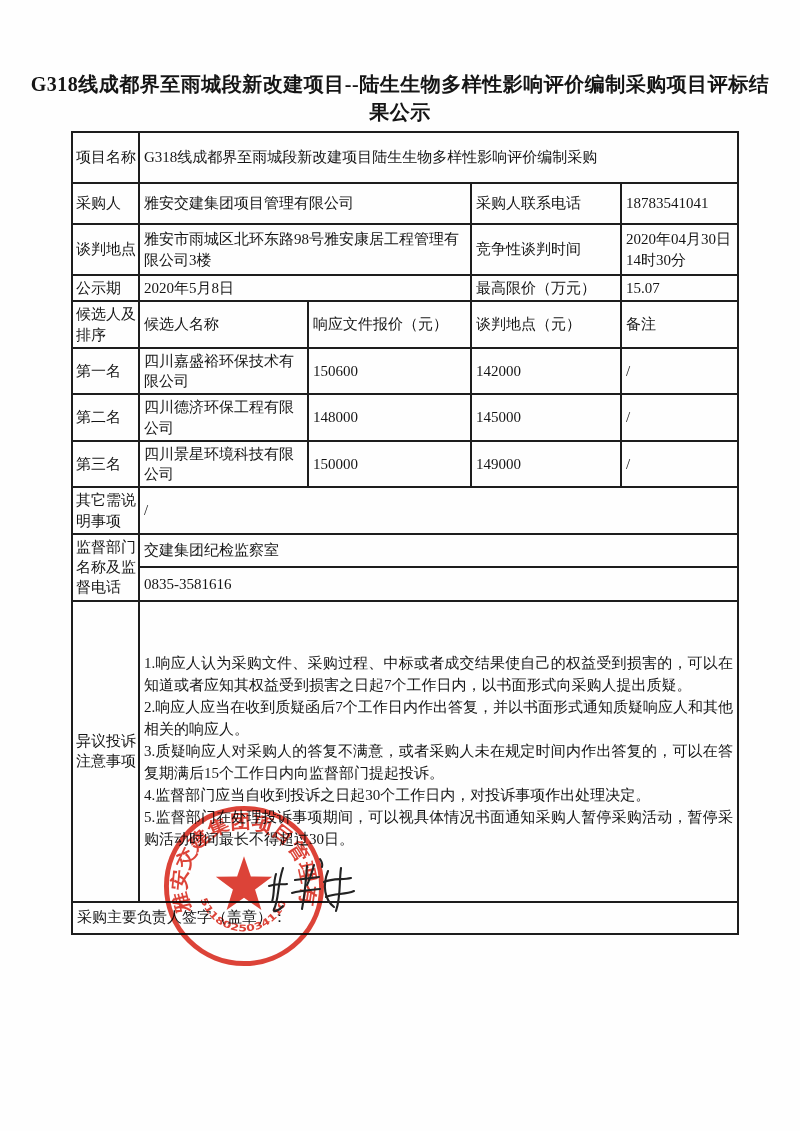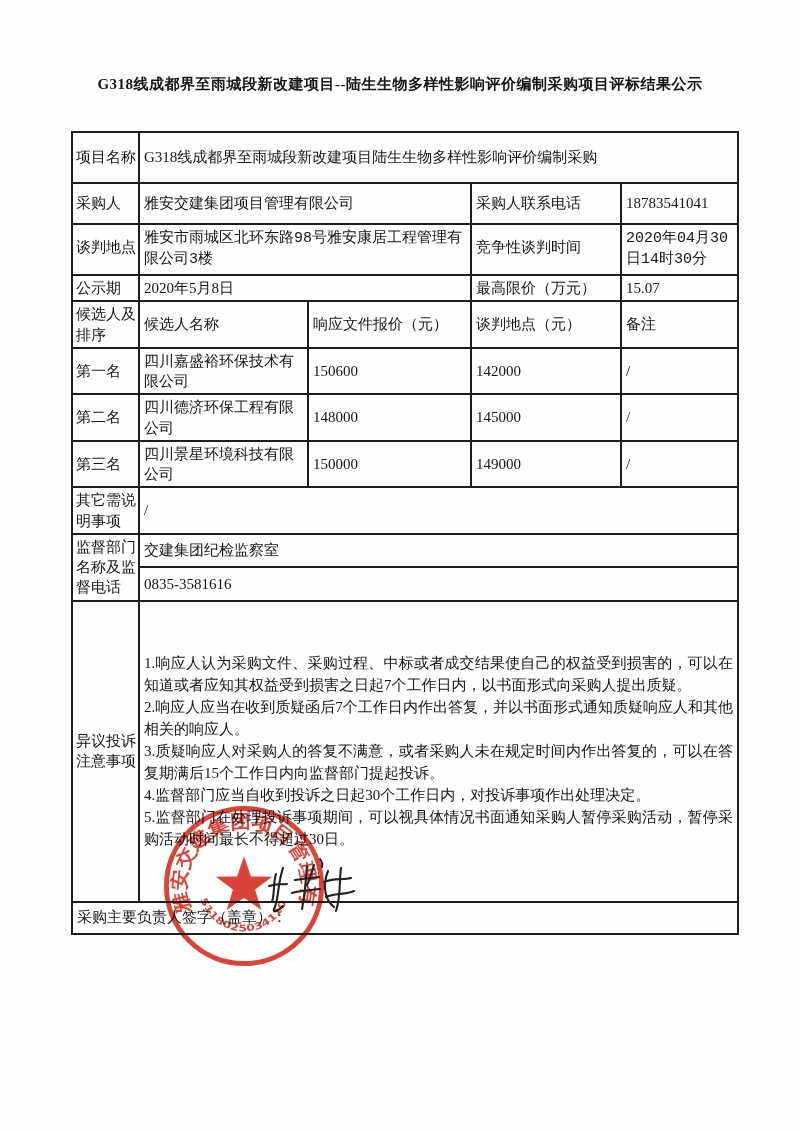--- a/index.html
+++ b/index.html
@@ -5,21 +5,21 @@
   html,body{margin:0;padding:0;background:#e9e9e9;}
   .page{
     width:800px;height:1131px;position:relative;margin:0 auto;
     background:#fefefe;overflow:hidden;
     font-family:"Liberation Serif","DejaVu Serif",serif;
     color:#151515;
   }
   .doc-title{
     position:absolute;top:70px;left:0;right:0;
     padding:0 28px;text-align:center;
-    font-size:15px;font-weight:700;line-height:28px;
+    font-size:20px;font-weight:700;line-height:28px;
     letter-spacing:.5px;
   }
   table.main{
     position:absolute;left:71px;top:131px;width:666px;
     border-collapse:collapse;table-layout:fixed;
     font-size:15px;line-height:1.35;
   }
   table.main col.c1{width:67px;}
   table.main col.c2{width:169px;}
   table.main col.c3{width:163px;}
@@ -27,21 +27,21 @@
   table.main col.c5{width:117px;}
   table.main th,table.main td{
     border:2px solid #1d1d1d;
     font-weight:400;vertical-align:middle;
     padding:2px 4px;word-break:break-all;
   }
   table.main th{text-align:left;padding-left:3px;padding-right:1px;}
   th.ctr{text-align:center;padding-left:1px;}
   td.ctr{}
   td.lft{text-align:left;}
-  tr.h45{height:51px;} tr.h41{height:41px;} tr.h51{height:51px;font-family:Liberation Mono, monospace;}
+  tr.h45{height:51px;} tr.h41{height:41px;} tr.h51{height:51px;}
   tr.h21{height:21px;} tr.h39{height:39px;} tr.h40{height:32px;}
   tr.h300{height:301px;}
   td.notes-cell{padding:6px 10px 6px 6px;}
   .note-line{text-align:justify;line-height:22px;font-family:Liberation Serif, serif;}
   td.sig-cell{position:relative;padding-left:5px;margin-top:44px;}
   .sig-label{display:inline-block;}
   
   .stamp{
     position:absolute;left:161px;top:803px;width:166px;height:166px;
     opacity:.88;mix-blend-mode:multiply;pointer-events:none;z-index:3;

